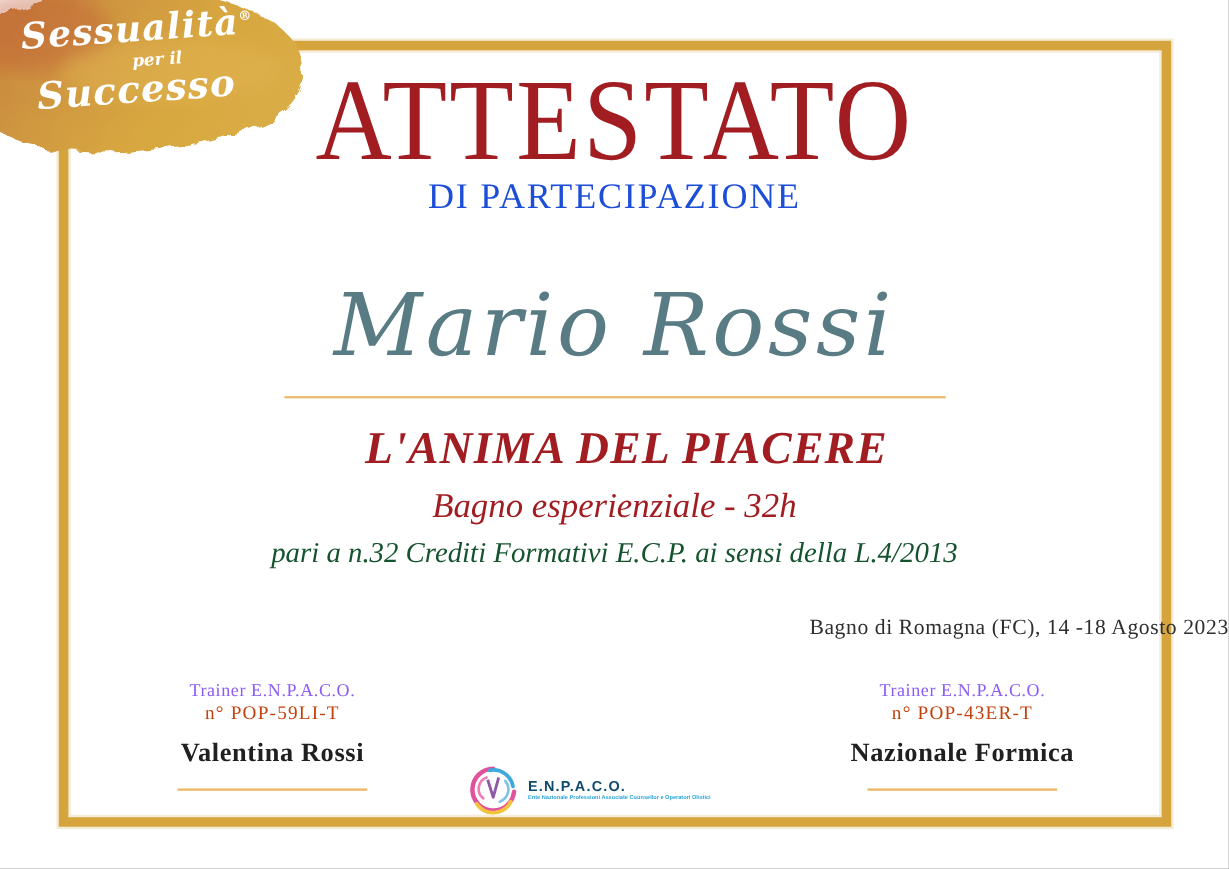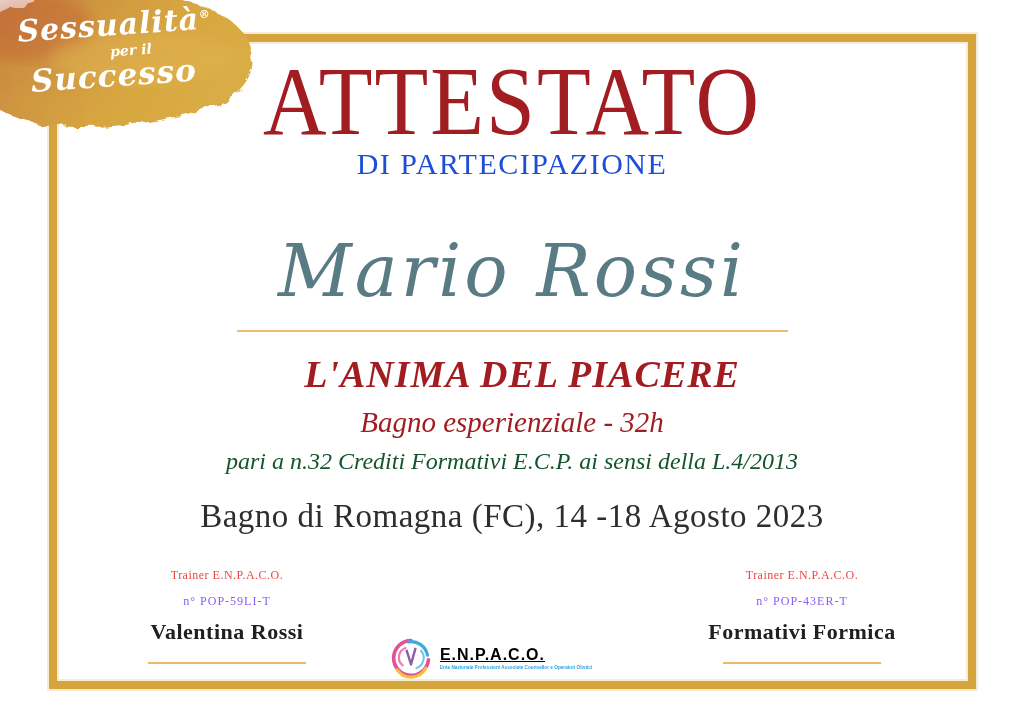--- a/index.html
+++ b/index.html
@@ -56,40 +56,40 @@
   }
   .course-format {
     position:absolute; top:406px; left:0; right:0; text-align:center;
     font-size:29px; font-style:italic; color:#A11D22;
   }
   .course-credits {
     position:absolute; top:448px; left:0; right:0; text-align:center;
     font-size:24px; font-style:italic; color:#14532d;
   }
   .location-date {
-    position:absolute; top:498px; left:0; right:0; text-align:center;
-    font-size:33px; color:#2E2E2E; letter-spacing:0.5px;
+    position:absolute; top:512px; left:0; right:0; text-align:right;
+    font-size:18px; color:#2E2E2E; letter-spacing:0.5px;
   }
   
   .trainer { position:absolute; top:568px; width:270px; text-align:center; }
   .trainer.left  { left:92px; }
   .trainer.right { left:667px; }
-  .trainer-role { font-size:12px; color:#ef4444; letter-spacing:0.5px; }
-  .trainer-code { font-size:12px; color:#8b5cf6; letter-spacing:1px; margin-top:11px; }
+  .trainer-role { font-size:15px; color:#8b5cf6; letter-spacing:0.5px; }
+  .trainer-code { font-size:16px; color:#c2410c; letter-spacing:1px; margin-top:1px; }
   .trainer-name { font-size:22px; font-weight:bold; color:#202020; margin-top:10px; letter-spacing:0.5px; }
   .trainer-rule { width:158px; height:2px; background:#ECB869; margin:17px auto 0; }
   
   .org {
     position:absolute; top:636px; left:0; right:0;
     display:flex; justify-content:center; align-items:center; gap:7px;
   }
   .org-text { display:flex; flex-direction:column; align-items:flex-start; }
   .org-acronym {
     font-family:"Liberation Sans", sans-serif; font-weight:bold;
-    font-size:16px; color:#000000; letter-spacing:1px;text-decoration:underline;
+    font-size:12px; color:#0c4a6e; letter-spacing:1px;
   }
   .org-tagline {
     font-family:"Liberation Sans", sans-serif; font-weight:bold;
     font-size:6px; color:#2AA3DB; white-space:nowrap;
     transform:scale(0.78); transform-origin:left top; margin-top:1px;
   }
 </style>
 </head>
 <body>
 
@@ -138,21 +138,21 @@
 
   <div class="trainer left">
     <div class="trainer-role">Trainer E.N.P.A.C.O.</div>
     <div class="trainer-code">n° POP-59LI-T</div>
     <div class="trainer-name">Valentina Rossi</div>
     <div class="trainer-rule"></div>
   </div>
   <div class="trainer right">
     <div class="trainer-role">Trainer E.N.P.A.C.O.</div>
     <div class="trainer-code">n° POP-43ER-T</div>
-    <div class="trainer-name">Formativi Formica</div>
+    <div class="trainer-name">Nazionale Formica</div>
     <div class="trainer-rule"></div>
   </div>
 
   <div class="org">
     <svg width="44" height="44" viewBox="0 0 48 48">
       <path d="M 24,5 A 19,19 0 1 0 43,26" fill="none" stroke="#E2519B" stroke-width="4" stroke-linecap="round"></path>
       <path d="M 9,37 A 18,18 0 0 0 40,35" fill="none" stroke="#F3C33C" stroke-width="3.4" stroke-linecap="round"></path>
       <path d="M 42,21 A 18,18 0 0 0 21,6.5" fill="none" stroke="#3FA9DC" stroke-width="3.4" stroke-linecap="round"></path>
       <path d="M 15,32 A 11,11 0 0 1 18,13" fill="none" stroke="#EE7DB5" stroke-width="2.4" stroke-linecap="round"></path>
       <path d="M 30,35 A 12,12 0 0 0 35,16" fill="none" stroke="#7FC4E8" stroke-width="2.4" stroke-linecap="round"></path>

